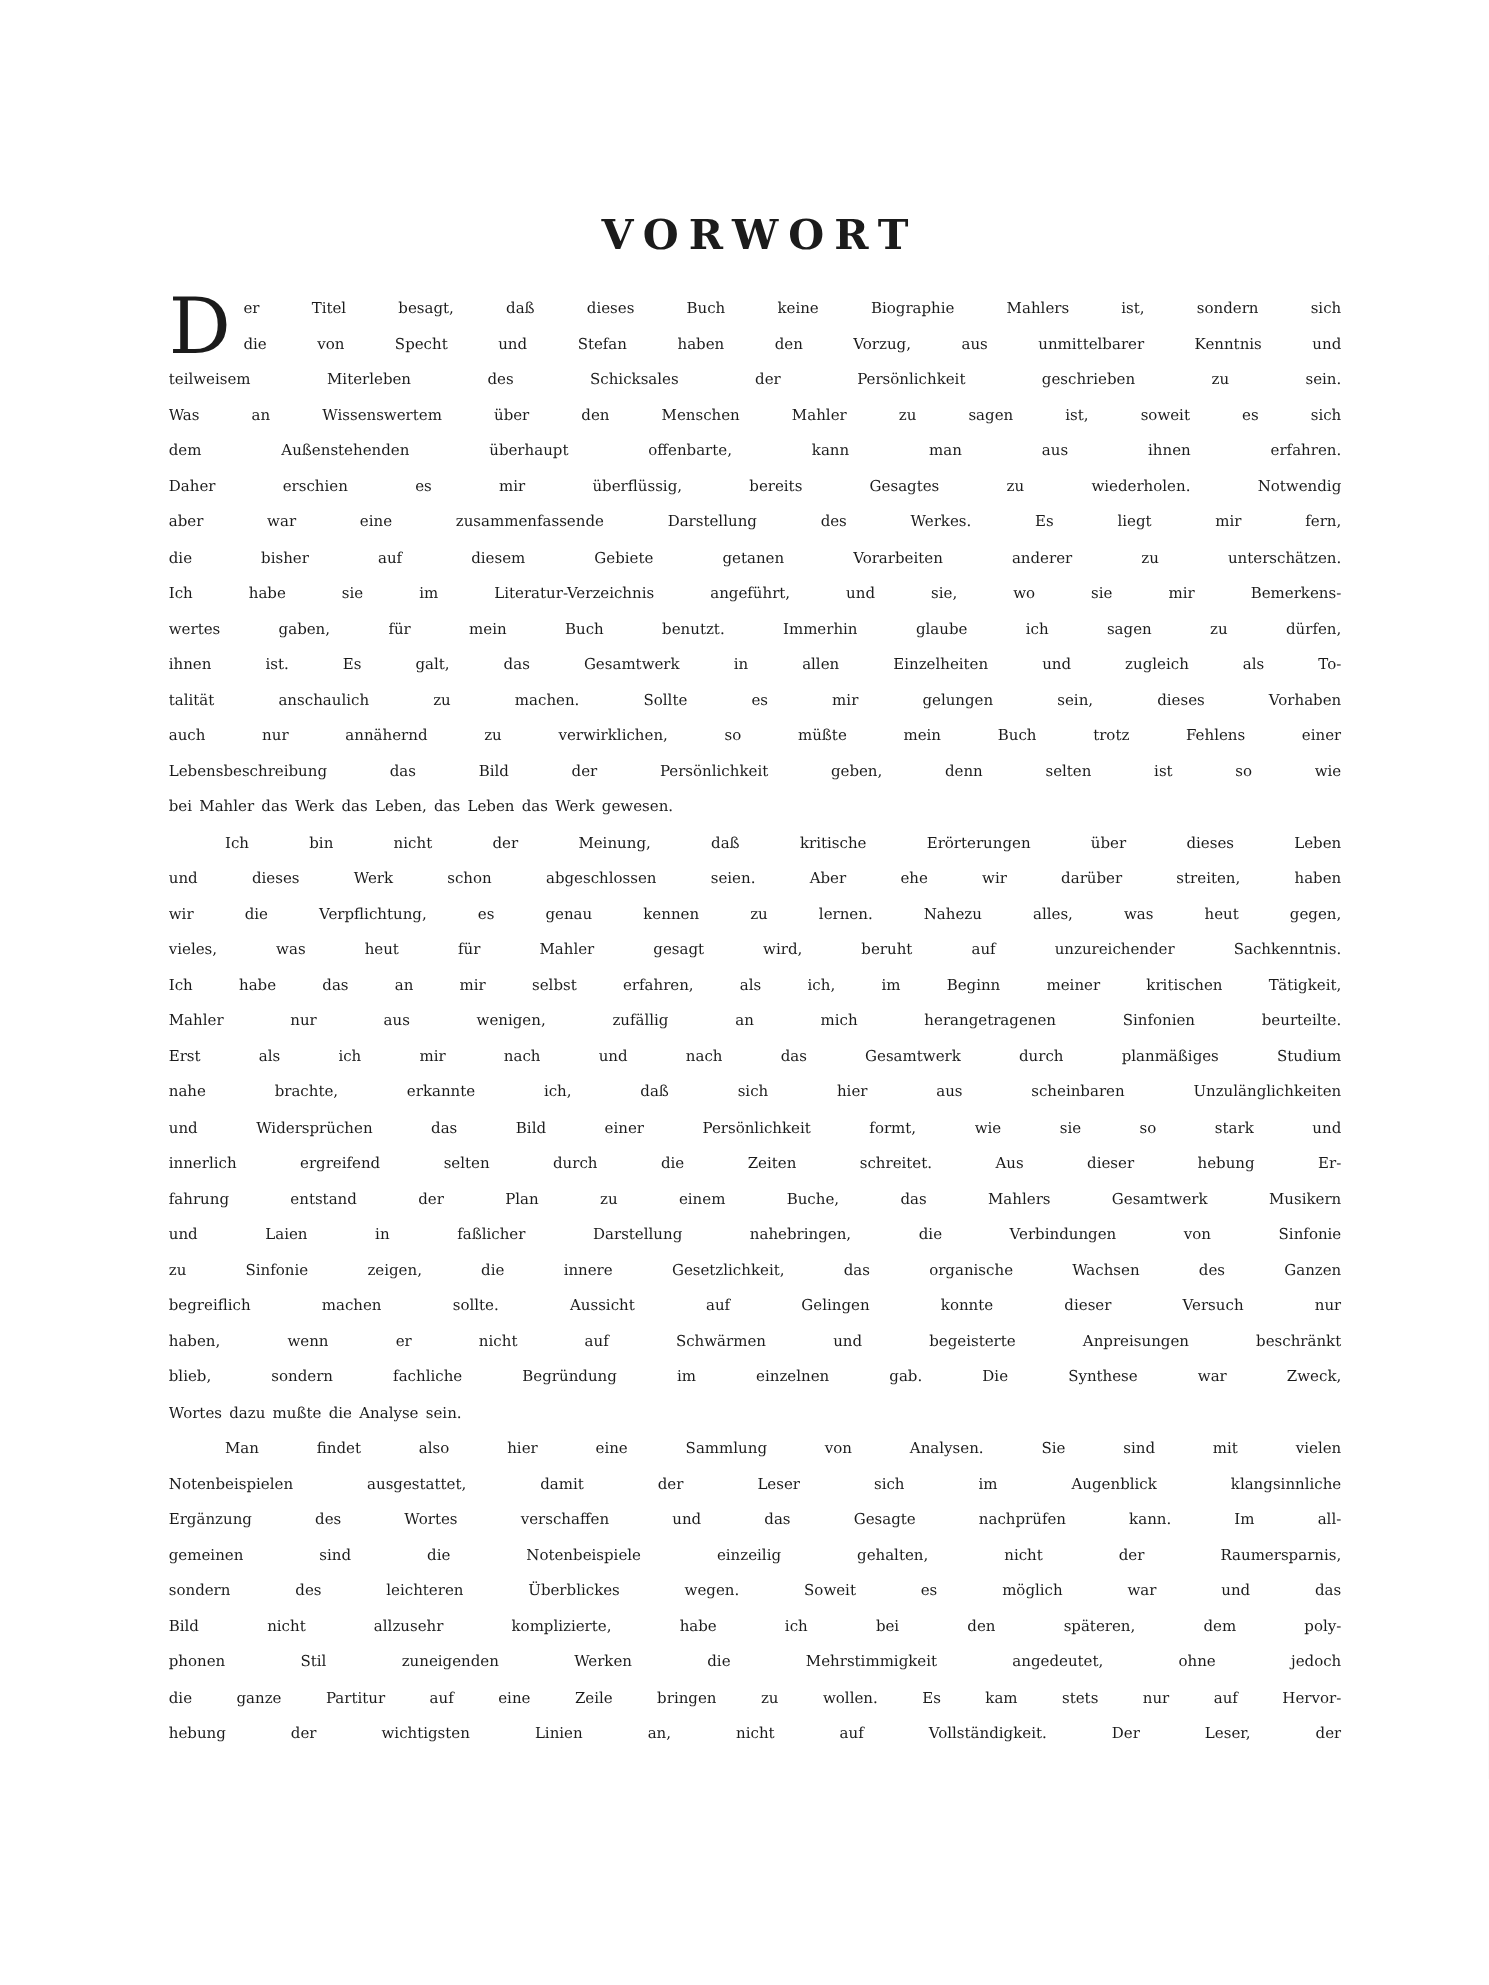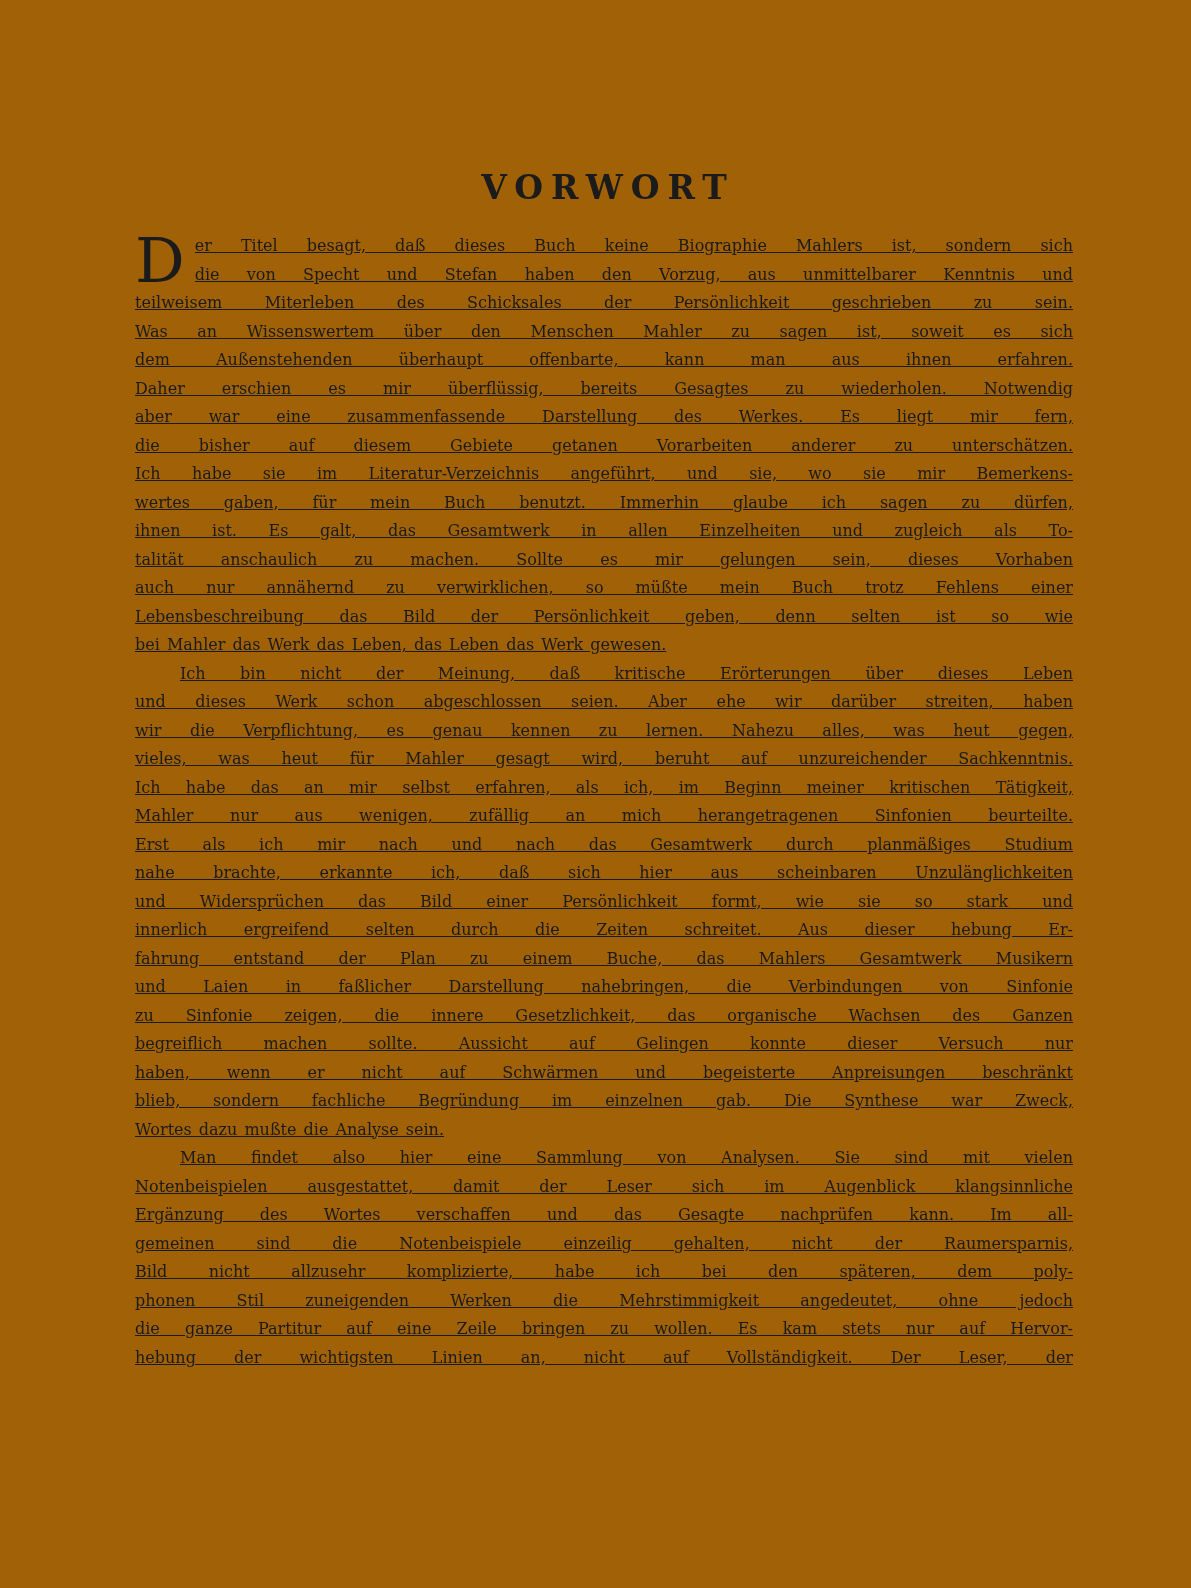--- a/index.html
+++ b/index.html
@@ -2,21 +2,21 @@
 <html><head>
 <meta charset="utf-8">
 <style>
   * { margin: 0; padding: 0; box-sizing: border-box; }
   html, body { width: 1191px; height: 1588px; }
   body { background: #e8e8e8; }
   .page {
     position: relative;
     width: 1191px;
     height: 1588px;
-    background: #a16207;
+    background: #ffffff;
     font-family: "DejaVu Serif", "Liberation Serif", serif;
     color: #1b1b1b;
     overflow: hidden;
   }
   .content {
     position: absolute;
     left: 135px;
     top: 170px;
     width: 938px;
   }
@@ -24,30 +24,29 @@
     text-align: center;
     font-size: 33px;
     font-weight: bold;
     letter-spacing: 8px;
     text-indent: 8px;
     line-height: 36px;
     margin-bottom: 26px;
   }
   .paragraph { overflow: visible; }
   .line {
-    font-size: 16px;
+    font-size: 12px;
     line-height: 28.5px;
     height: 28.5px;
     overflow: hidden;
     text-align: justify;
     text-align-last: justify;
     text-justify: inter-word;
     word-spacing: 2px;
     white-space: normal;
-    text-decoration: underline;
   }
   .line.lastline {
     text-align-last: left;
   }
   .line.indent {
     padding-left: 45px;
   }
   .dropcap {
     float: left;
     font-size: 62px;
@@ -99,20 +98,21 @@
           <div class="line">begreiflich machen sollte. Aussicht auf Gelingen konnte dieser Versuch nur</div>
           <div class="line">haben, wenn er nicht auf Schwärmen und begeisterte Anpreisungen beschränkt</div>
           <div class="line">blieb, sondern fachliche Begründung im einzelnen gab. Die Synthese war Zweck,</div>
           <div class="line lastline">Wortes dazu mußte die Analyse sein.</div>
         </div>
         <div class="paragraph">
           <div class="line indent">Man findet also hier eine Sammlung von Analysen. Sie sind mit vielen</div>
           <div class="line">Notenbeispielen ausgestattet, damit der Leser sich im Augenblick klangsinnliche</div>
           <div class="line">Ergänzung des Wortes verschaffen und das Gesagte nachprüfen kann. Im all-</div>
           <div class="line">gemeinen sind die Notenbeispiele einzeilig gehalten, nicht der Raumersparnis,</div>
+          <div class="line">sondern des leichteren Überblickes wegen. Soweit es möglich war und das</div>
           <div class="line">Bild nicht allzusehr komplizierte, habe ich bei den späteren, dem poly-</div>
           <div class="line">phonen Stil zuneigenden Werken die Mehrstimmigkeit angedeutet, ohne jedoch</div>
           <div class="line">die ganze Partitur auf eine Zeile bringen zu wollen. Es kam stets nur auf Hervor-</div>
           <div class="line">hebung der wichtigsten Linien an, nicht auf Vollständigkeit. Der Leser, der</div>
         </div>
       </div>
   </div>
 </div>
 
 </body></html>

